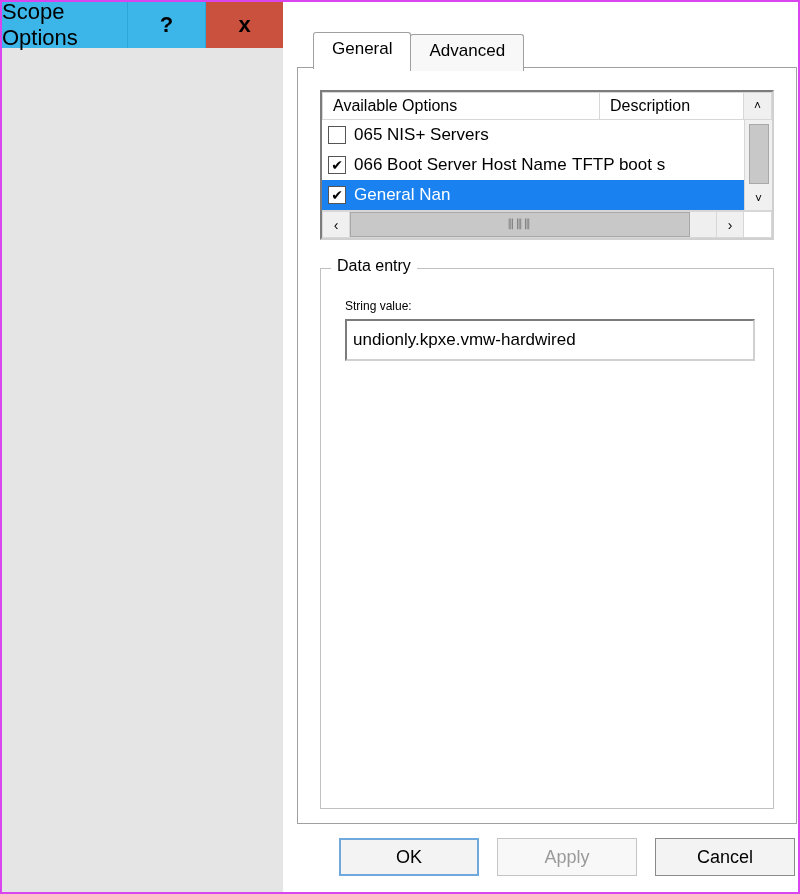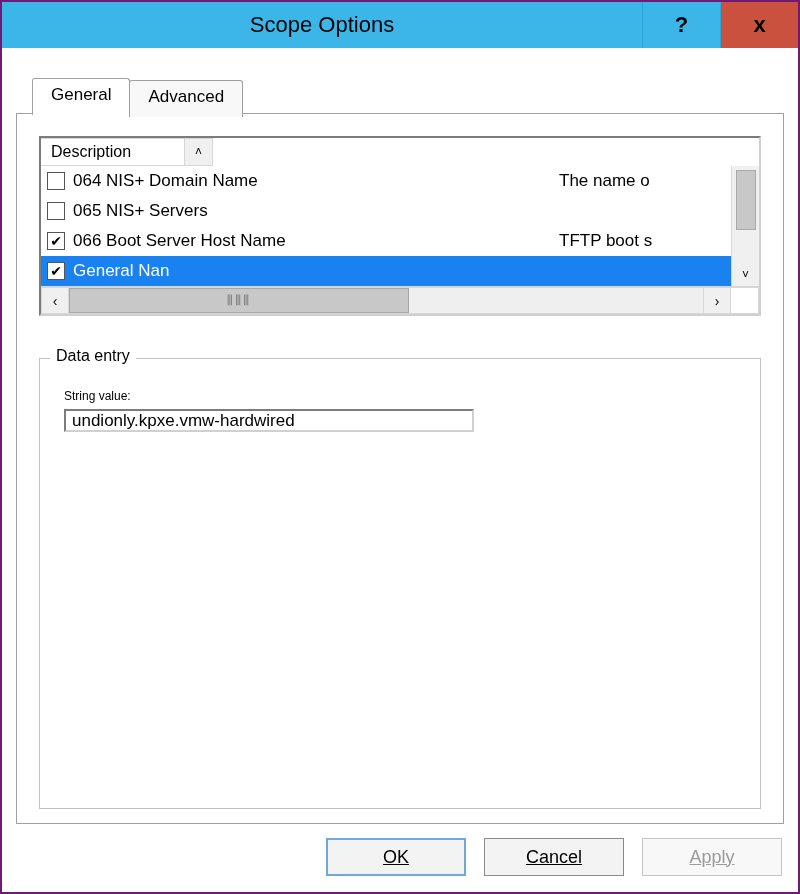--- a/index.html
+++ b/index.html
@@ -7,24 +7,24 @@
       font-family: "Segoe UI", Tahoma, sans-serif;
       font-size: 15px;
       background: #fff;
       width: 800px;
       height: 894px;
       overflow: hidden;
     }
     .window {
       width: 800px;
       height: 894px;
-      border: 2px solid #701a75;
-      background: #bef264;
-      display: flex;
-      flex-direction: column;
+      border: 2px solid #d946ef;
+      background: #e5e5e5;
+      display: flex;
+      flex-direction: row;
     }
     .titlebar {
       height: 46px;
       background: #3cb6e8;
       display: flex;
       align-items: stretch;
       position: relative;
     }
     .title-text {
       flex: 1;
@@ -43,21 +43,21 @@
       font-size: 22px;
       font-weight: bold;
       border-left: 1px solid #2aa6d8;
     }
     .titlebar-btn.help { background: #3cb6e8; color: #000; }
     .titlebar-btn.close { background: #c9513e; color: #000; }
 
     .client {
       flex: 1;
       background: #fff;
-      padding: 28px 14px 14px 14px;
+      padding: 28px 1px 14px 14px;
       display: flex;
       flex-direction: column;
     }
 
     .tabstrip {
       display: flex;
       position: relative;
       z-index: 2;
       margin-left: 16px;
     }
@@ -196,39 +196,39 @@
       display:flex; align-items:center; justify-content:center;
       font-size:14px; letter-spacing:2px; color:#777;
     }
     .hscroll-gap { width:28px; background:#fff; border:1px solid #d7d7d7; border-left:none;}
 
     .groupbox {
       border: 1px solid #c0c0c0;
       padding: 20px 18px 18px 18px;
       flex:1;
       position: relative;
-      margin-top: 20px;
+      margin-top: 6px;
     }
     .groupbox-title {
       position:absolute;
       top: -12px;
       left: 10px;
       background:#fff;
       padding: 0 6px;
       font-size:16px;
       color:#000;
     }
     .field-label {
       display:block;
       margin: 10px 0 6px 6px;
       font-size:12px;
     }
     .text-input {
       width: 410px;
-      height: 23px;
+      height: 42px;
       border: 2px inset #d0d0d0;
       padding: 4px 6px;
       font-size: 17px;
       font-family: inherit;
       margin-left: 6px;
       background:#fff;
     }
 
     .button-row {
       display:flex;
@@ -237,21 +237,20 @@
       padding: 14px 2px 2px 2px;
     }
     .btn {
       width: 140px;
       height: 38px;
       border: 1px solid #8a8a8a;
       background: #f3f3f3;
       font-size: 18px;
       font-family: inherit;
       color:#000;
-      text-decoration:underline;
     }
     .btn.default { border: 2px solid #6fa8dc; }
     .btn.disabled { color:#9a9a9a; border-color:#c4c4c4; background:#f8f8f8; }
   </style>
 </head>
 <body>
 
 <div class="window">
   <div class="titlebar">
     <div class="title-text">Scope Options</div>
@@ -265,34 +264,30 @@
 
     <div class="tabstrip">
       <div class="tab active">General</div>
       <div class="tab inactive">Advanced</div>
     </div>
 
     <div class="tabpanel">
 
       <div class="listbox">
         <div class="list-header">
+          <div class="col options">Available Options</div>
           <div class="col desc">Description</div>
           <div class="vscroll-up">
             <span>˄</span>
           </div>
         </div>
 
         <div class="list-body">
           <div class="list-rows">
 
-            <div class="row">
-              <span class="cb"></span>
-              <span class="label-col">064 NIS+ Domain Name</span>
-              <span class="desc-col">The name o</span>
-            </div>
 
             <div class="row">
               <span class="cb"></span>
               <span class="label-col">065 NIS+ Servers</span>
             </div>
 
             <div class="row">
               <span class="cb">
                   <span>✔</span>
                 </span>
@@ -335,18 +330,18 @@
       <div class="groupbox">
         <span class="groupbox-title">Data entry</span>
         <label class="field-label">String value:</label>
         <input type="text" class="text-input" value="undionly.kpxe.vmw-hardwired" style="">
       </div>
 
     </div>
 
     <div class="button-row">
       <button class="btn default">OK</button>
+      <button class="btn disabled">Apply</button>
       <button class="btn">Cancel</button>
-      <button class="btn disabled">Apply</button>
     </div>
 
   </div>
 </div>
 
 </body></html>

